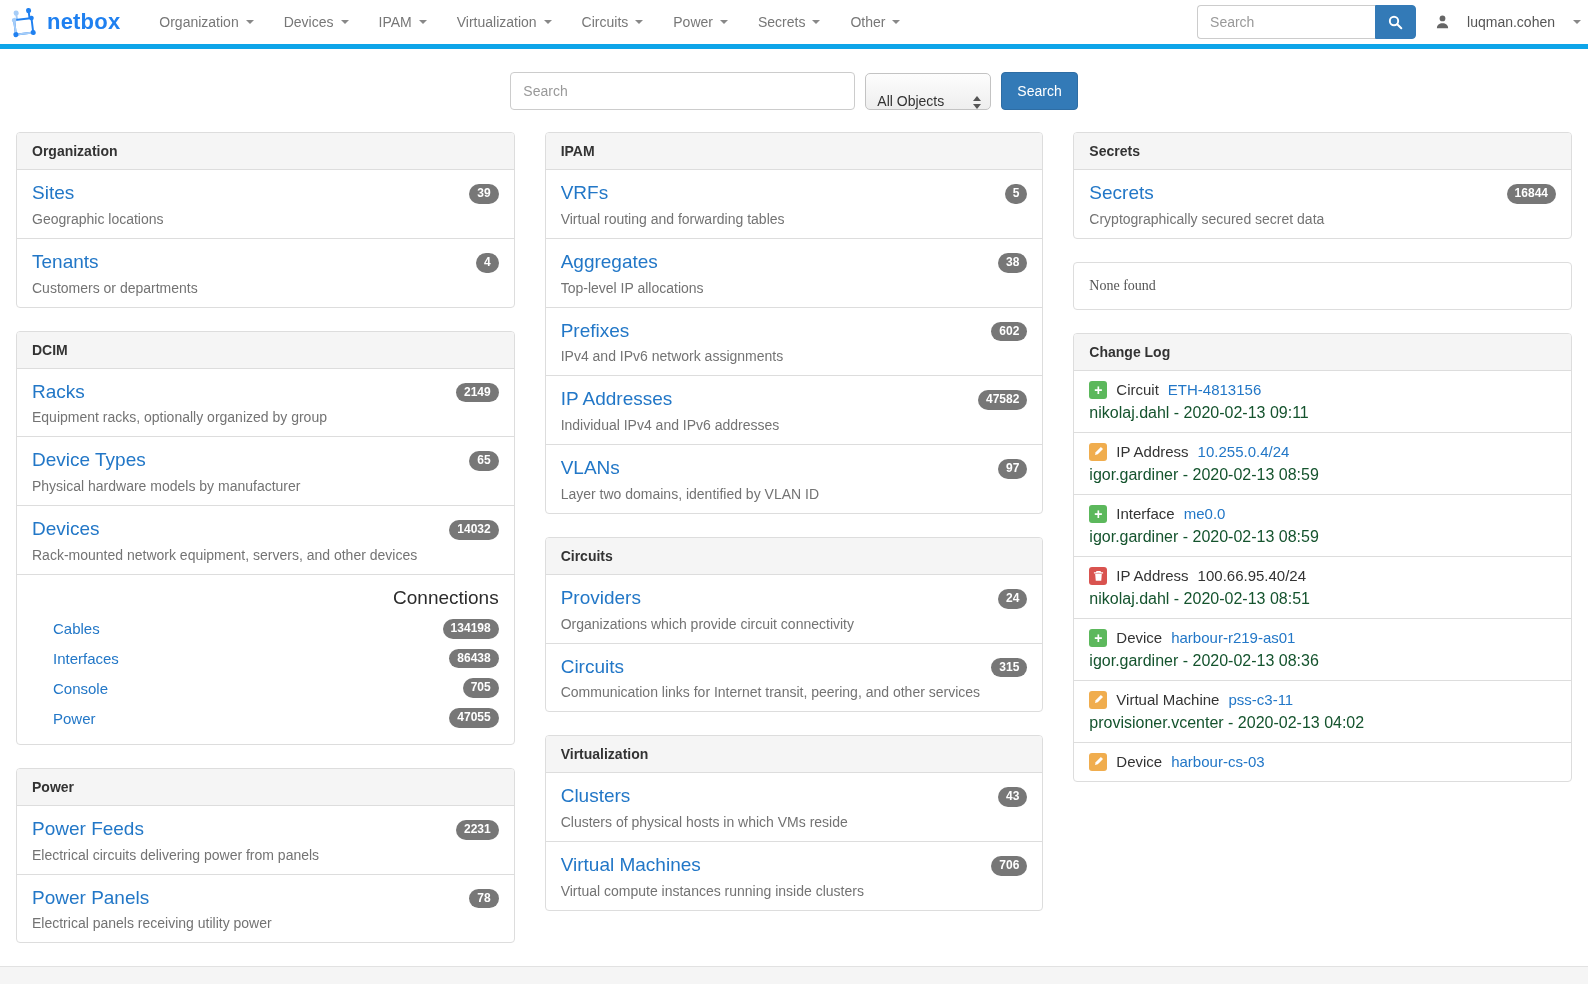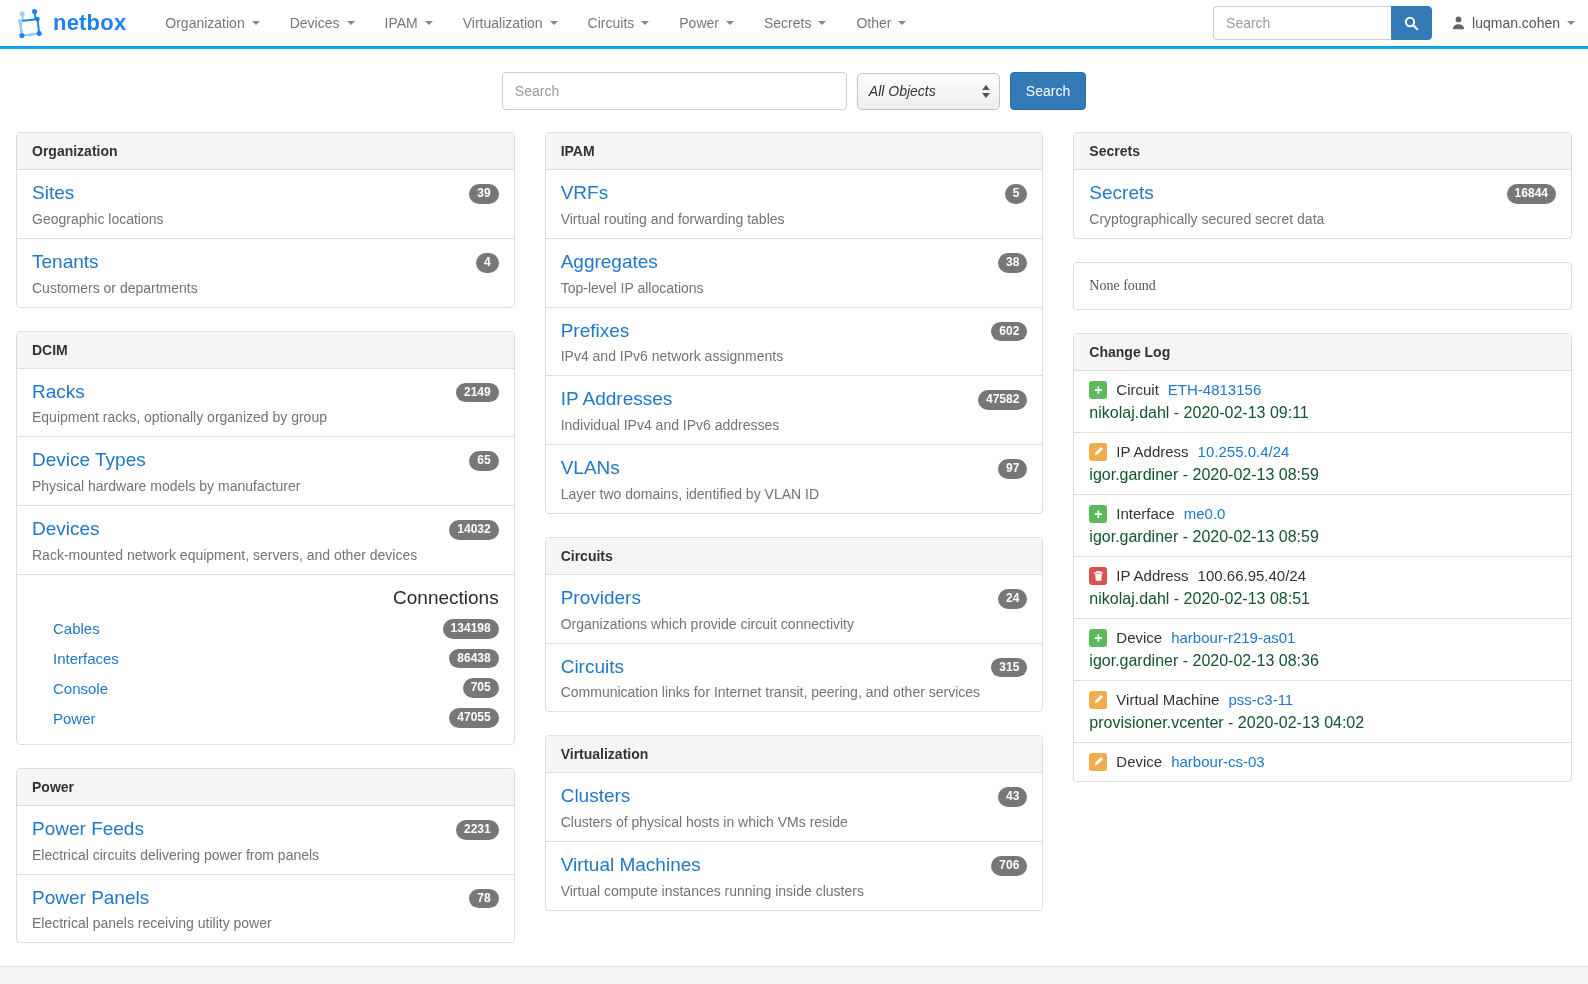--- a/index.html
+++ b/index.html
@@ -8,44 +8,44 @@
   }
   *{box-sizing:border-box;}
   html,body{margin:0;padding:0;}
   body{
     font-family:"Liberation Sans","DejaVu Sans",sans-serif;
     background:#fff;color:#333;font-size:14px;
     min-height:100vh;display:flex;flex-direction:column;
   }
   a{cursor:pointer;}
   
-  .navbar{height:49px;display:flex;align-items:center;padding:0 13px;
-    background:#fff;border-bottom:3px solid #0ea5e9;flex:none;}
+  .navbar{height:49px;display:flex;align-items:center;padding:0 7px;
+    background:#fff;border-bottom:5px solid #0ea5e9;flex:none;}
   .brand{display:flex;align-items:center;margin-right:24px;cursor:pointer;}
   .brand-text{font-size:22px;font-weight:bold;color:var(--brand);margin-left:7px;letter-spacing:.2px;}
   .nav-menus{display:flex;align-items:center;align-self:stretch;}
   .nav-item{display:flex;align-items:center;gap:7px;padding:0 15px;font-size:14px;color:#777;cursor:pointer;}
   .caret{width:0;height:0;border-left:4px solid transparent;border-right:4px solid transparent;border-top:4px solid #888;display:inline-block;}
   .nav-right{margin-left:auto;display:flex;align-items:center;gap:20px;}
   .nav-search{display:flex;}
   .nav-search input{width:178px;height:34px;border:1px solid #ccc;border-right:none;
     border-radius:4px 0 0 4px;padding:6px 12px;font-size:14px;outline:none;color:#555;}
   .nav-search input::placeholder{color:#999;}
   .nav-search button{width:41px;height:34px;background:var(--primary);border:1px solid var(--primary);
     border-radius:0 4px 4px 0;display:flex;align-items:center;justify-content:center;cursor:pointer;}
-  .nav-user{display:flex;align-items:center;gap:7px;font-size:14px;color:#555;cursor:pointer;}
+  .nav-user{display:flex;align-items:center;gap:18px;font-size:14px;color:#555;cursor:pointer;}
   
   .search-row{display:flex;justify-content:center;align-items:center;gap:10px;margin-top:23px;flex:none;}
   .main-search{width:345px;height:38px;border:1px solid #ccc;border-radius:4px;padding:6px 12px;
     font-size:14px;color:#555;outline:none;}
   .main-search::placeholder{color:#999;}
-  .scope-select{width:143px;height:37px;border:1px solid #c3c3c3;border-radius:5px;
+  .scope-select{width:126px;height:37px;border:1px solid #c3c3c3;border-radius:5px;
     background:linear-gradient(180deg,#fdfdfd,#eeeeee);
-    display:flex;align-items:center;justify-content:space-between;
-    padding:0 9px 0 11px;font-size:14px;color:#333;cursor:pointer;font-style:italic;}
+    display:flex;align-items:flex-end;justify-content:space-between;
+    padding:0 9px 0 11px;font-size:14px;color:#333;cursor:pointer;}
   .sel-arrows{display:flex;flex-direction:column;gap:3px;}
   .sel-arrows .up{width:0;height:0;border-left:4px solid transparent;border-right:4px solid transparent;border-bottom:5px solid #555;}
   .sel-arrows .down{width:0;height:0;border-left:4px solid transparent;border-right:4px solid transparent;border-top:5px solid #555;}
   .go-btn{height:38px;padding:0 15px;background:var(--primary);color:#fff;border:1px solid #2e6da4;
     border-radius:4px;font-size:14px;cursor:pointer;font-family:inherit;}
   
   .main{padding:0 16px;margin-top:22px;display:grid;grid-template-columns:1fr 1fr 1fr;
     column-gap:30px;align-items:start;flex:1;}
   .panel{border:1px solid #ddd;border-radius:4px;margin-bottom:23px;background:#fff;}
   .panel-header{background:#f5f5f5;padding:10px 15px;font-size:14px;font-weight:bold;color:#333;

